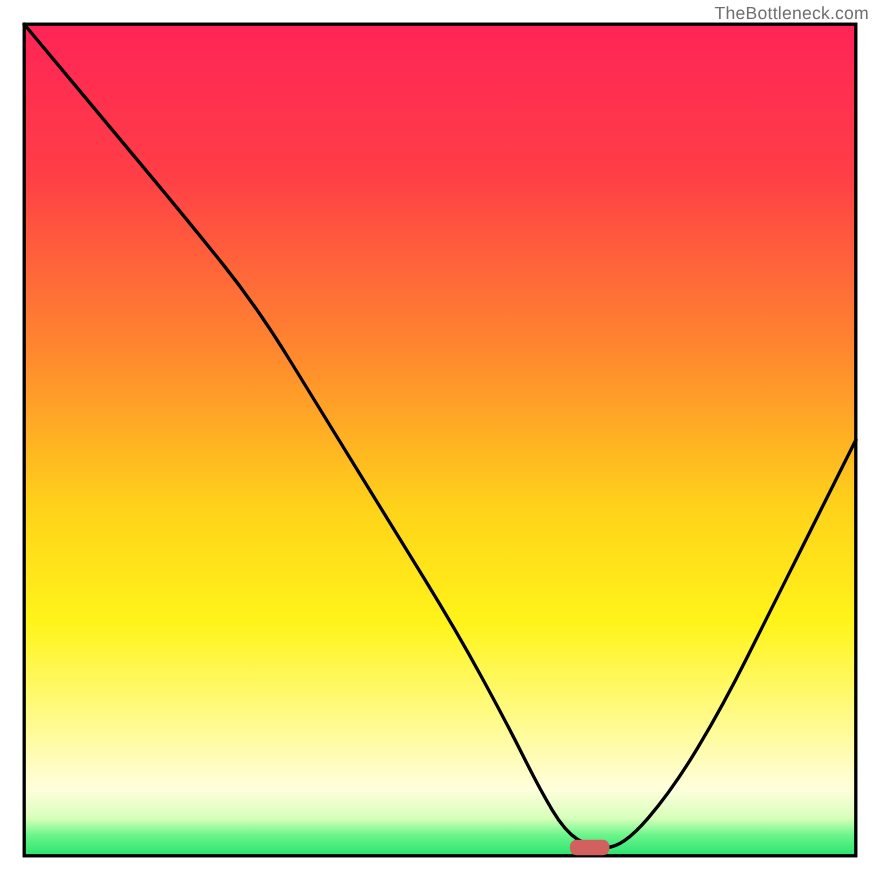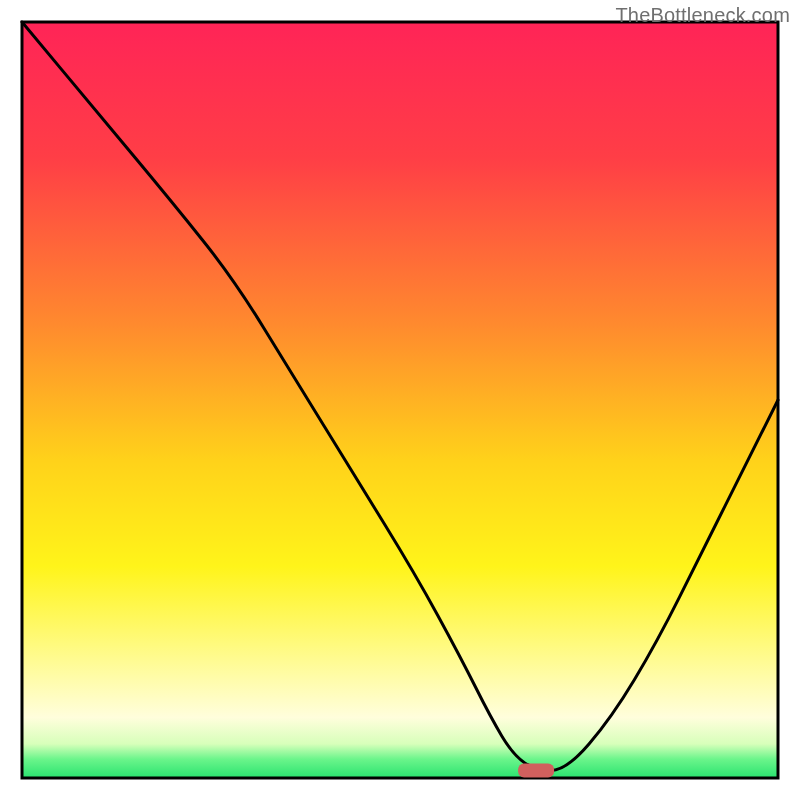--- a/index.html
+++ b/index.html
@@ -13,21 +13,21 @@
   .frame {
     position: relative;
     width: 800px;
     height: 800px;
     background: #ffffff;
   }
   .watermark {
     position: absolute;
     top: 4px;
     right: 10px;
-    font-size: 20px;
+    font-size: 16px;
     font-weight: 500;
     color: #6f6f6f;
     letter-spacing: 0.2px;
     z-index: 10;
   }
   svg.plot {
     position: absolute;
     left: 0;
     top: 0;
   }

